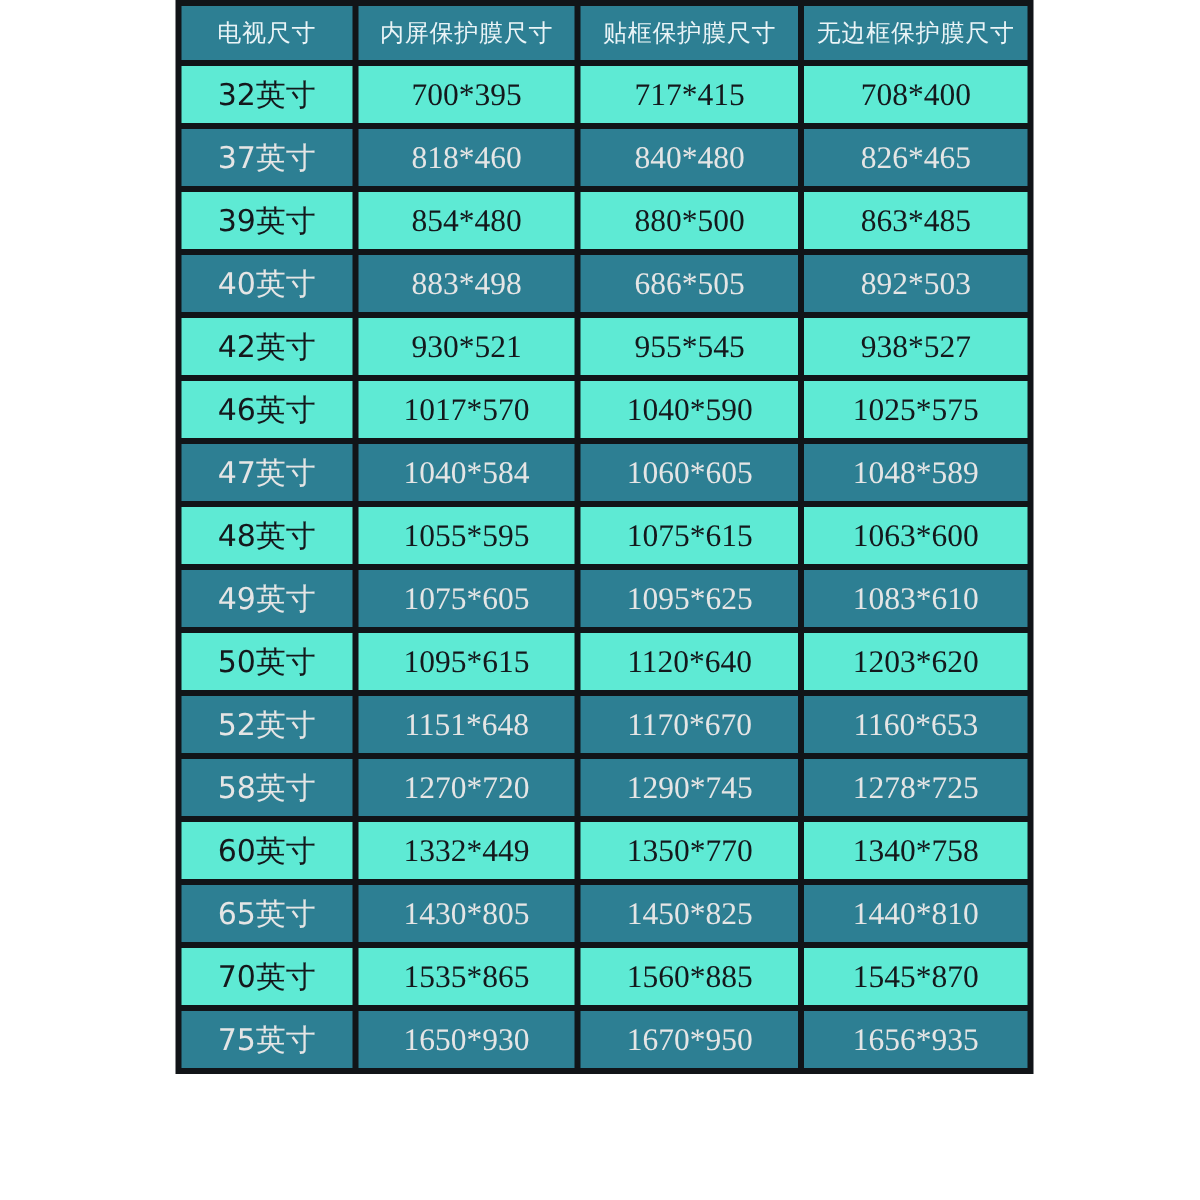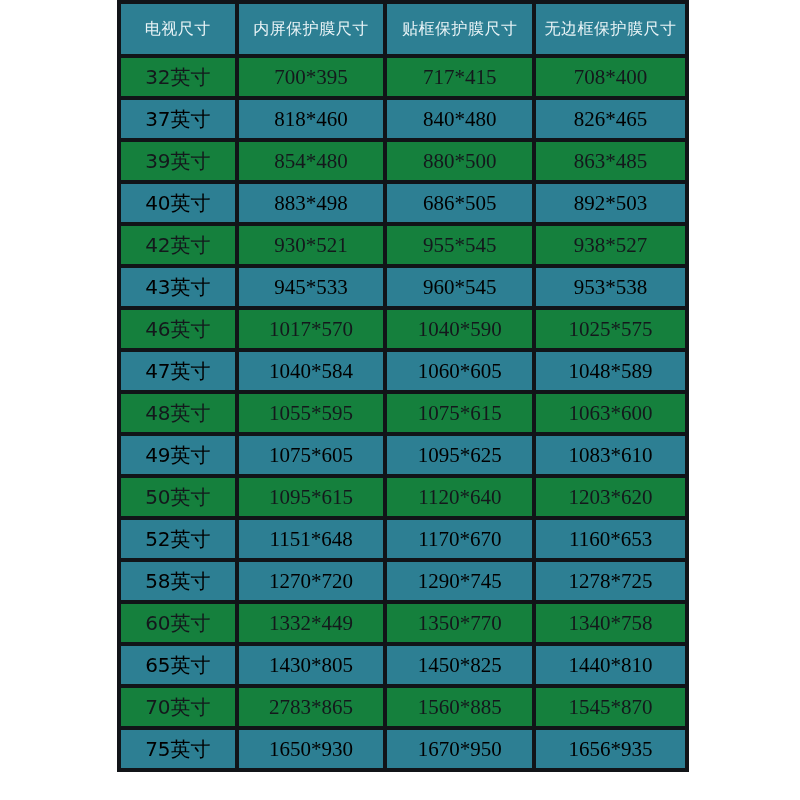--- a/index.html
+++ b/index.html
@@ -54,36 +54,36 @@
   }
 
   
   table.size-table thead th {
     background: #2d7f93;
     color: #eaf4f7;
     font-family: "DejaVu Sans", "Liberation Sans", sans-serif;
     font-size: 16px;
     font-weight: 400;
     letter-spacing: 0.5px;
-    height: 50px;
+    height: 36px;
   }
 
   
   table.size-table tbody td {
     font-size: 21px;
     color: #14181c;
     font-family: "Liberation Serif", "DejaVu Serif", serif;
   }
 
   table.size-table tbody tr.row-light td {
-    background: #15803d;
+    background: #5eead4;
   }
   table.size-table tbody tr.row-teal td {
     background: #2d7f93;
-    color: #000000;
+    color: #e5e5e5;
   }
 
   
   table.size-table tbody td.col-size {
     font-family: "DejaVu Sans", "Liberation Sans", sans-serif;
     font-size: 20px;
     letter-spacing: 0px;
   }
 </style>
 </head>
@@ -130,26 +130,20 @@
             <td>883*498</td>
             <td>686*505</td>
             <td>892*503</td>
           </tr>
           <tr class="row-light">
             <td class="col-size">42英寸</td>
             <td>930*521</td>
             <td>955*545</td>
             <td>938*527</td>
           </tr>
-          <tr class="row-teal">
-            <td class="col-size">43英寸</td>
-            <td>945*533</td>
-            <td>960*545</td>
-            <td>953*538</td>
-          </tr>
           <tr class="row-light">
             <td class="col-size">46英寸</td>
             <td>1017*570</td>
             <td>1040*590</td>
             <td>1025*575</td>
           </tr>
           <tr class="row-teal">
             <td class="col-size">47英寸</td>
             <td>1040*584</td>
             <td>1060*605</td>
@@ -192,21 +186,21 @@
             <td>1340*758</td>
           </tr>
           <tr class="row-teal">
             <td class="col-size">65英寸</td>
             <td>1430*805</td>
             <td>1450*825</td>
             <td>1440*810</td>
           </tr>
           <tr class="row-light">
             <td class="col-size">70英寸</td>
-            <td>2783*865</td>
+            <td>1535*865</td>
             <td>1560*885</td>
             <td>1545*870</td>
           </tr>
           <tr class="row-teal">
             <td class="col-size">75英寸</td>
             <td>1650*930</td>
             <td>1670*950</td>
             <td>1656*935</td>
           </tr>
         </tbody>

